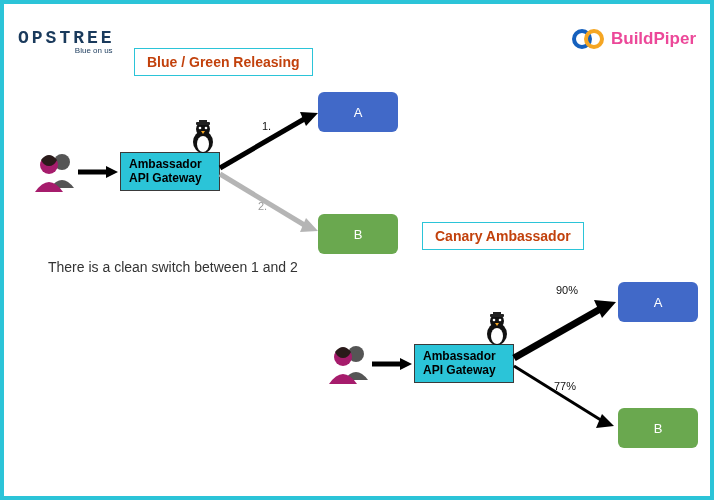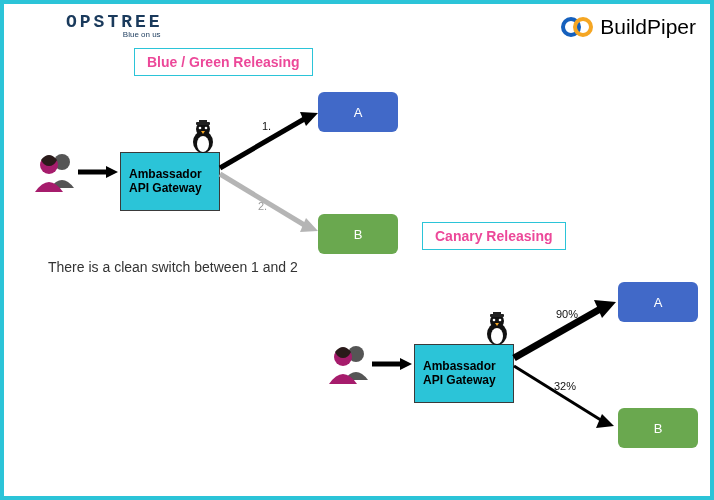--- a/index.html
+++ b/index.html
@@ -8,23 +8,22 @@
     height: 500px;
     font-family: Arial, sans-serif;
     background: #fff;
     border: 4px solid #2bc4d8;
     position: relative;
     overflow: hidden;
   }
   .header {
     display: flex;
     justify-content: space-between;
-    align-items: flex-end;
-    padding: 8px 14px 4px 14px;
-    margin-left: 48px;
+    align-items: flex-start;
+    padding: 24px 14px 4px 14px;
   }
   .opstree {
     display: flex;
     flex-direction: column;
     align-items: flex-end;
   }
   .opstree-main {
     font-family: "Courier New", monospace;
     font-size: 18px;
     font-weight: 700;
@@ -37,42 +36,42 @@
     margin-top: -2px;
     margin-right: 2px;
   }
   .buildpiper {
     display: flex;
     align-items: center;
     gap: 6px;
   }
   .bp-logo svg { display: block; }
   .bp-text {
-    font-size: 21px;
-    font-weight: 400;
-    color: #000000;
+    font-size: 17px;
+    font-weight: 700;
+    color: #ec4899;
   }
   .stage {
     position: absolute;
     left: 4px; right: 4px; top: 44px; bottom: 4px;
   }
   .title-box {
     position: absolute;
     border: 1.5px solid #2bc4d8;
     padding: 5px 12px;
     font-size: 14px;
     font-weight: 700;
-    color: #ec4899;
+    color: #c2410c;
     background: #fff;
   }
   .gateway {
     position: absolute;
     background: #2bc4d8;
     border: 1px solid #3a3a3a;
-    padding: 14px 8px;
+    padding: 4px 8px;
     font-weight: 700;
     font-size: 12px;
     color: #000;
     width: 100px;
     text-align: left;
     line-height: 1.2;
   }
   .box {
     position: absolute;
     width: 80px;
@@ -165,21 +164,21 @@
     <line x1="0" y1="4" x2="86" y2="56" stroke="#b5b5b5" stroke-width="5"></line>
     <polygon points="86,48 98,61 80,62" fill="#b5b5b5"></polygon>
   </svg>
   <span class="label" style="left:250px; top:152px; color:#999;">2.</span>
 
   <div class="box box-a" style="left:310px; top:44px;">A</div>
   <div class="box box-b" style="left:310px; top:166px;">B</div>
 
   <div class="caption" style="left:40px; top:210px; width:260px;">There is a clean switch between 1 and 2</div>
 
-  <div class="title-box" style="left:414px; top:174px;">Canary Releasing</div>
+  <div class="title-box" style="left:414px; top:174px;">Canary Ambassador</div>
 
   <span class="users" style="left:318px; top:292px;">
     <svg width="46" height="46" viewBox="0 0 46 46">
       <circle cx="30" cy="14" r="8" fill="#555"></circle>
       <path d="M18 40 q12 -16 24 0 Z" fill="#555"></path>
       <circle cx="17" cy="17" r="9" fill="#a61c6c"></circle>
       <path d="M3 44 q14 -20 28 0 Z" fill="#a61c6c"></path>
       <path d="M9 12 q8 -10 16 0 q-3 6 -8 6 q-5 0 -8 -6" fill="#2a1a1a"></path>
     </svg>
   </span>
@@ -201,25 +200,25 @@
       <polygon points="13,11 17,11 15,14" fill="#f5a623"></polygon>
       <rect x="8" y="2" width="14" height="3" rx="1" fill="#222"></rect>
       <rect x="11" y="-1" width="8" height="4" rx="1" fill="#222"></rect>
     </svg>
   </span>
 
   <svg class="arrow" style="left:506px; top:250px;" width="104" height="70">
     <line x1="0" y1="60" x2="88" y2="10" stroke="#000" stroke-width="7"></line>
     <polygon points="80,2 102,4 88,20" fill="#000"></polygon>
   </svg>
-  <span class="label" style="left:548px; top:260px;">90%</span>
+  <span class="label" style="left:548px; top:236px;">90%</span>
 
   <svg class="arrow" style="left:506px; top:314px;" width="104" height="74">
     <line x1="0" y1="4" x2="90" y2="60" stroke="#000" stroke-width="3"></line>
     <polygon points="88,52 100,64 82,66" fill="#000"></polygon>
   </svg>
-  <span class="label" style="left:546px; top:332px;">32%</span>
+  <span class="label" style="left:546px; top:332px;">77%</span>
 
   <div class="box box-a" style="left:610px; top:234px;">A</div>
   <div class="box box-b" style="left:610px; top:360px;">B</div>
 
 
 </div>
 
 </body></html>

